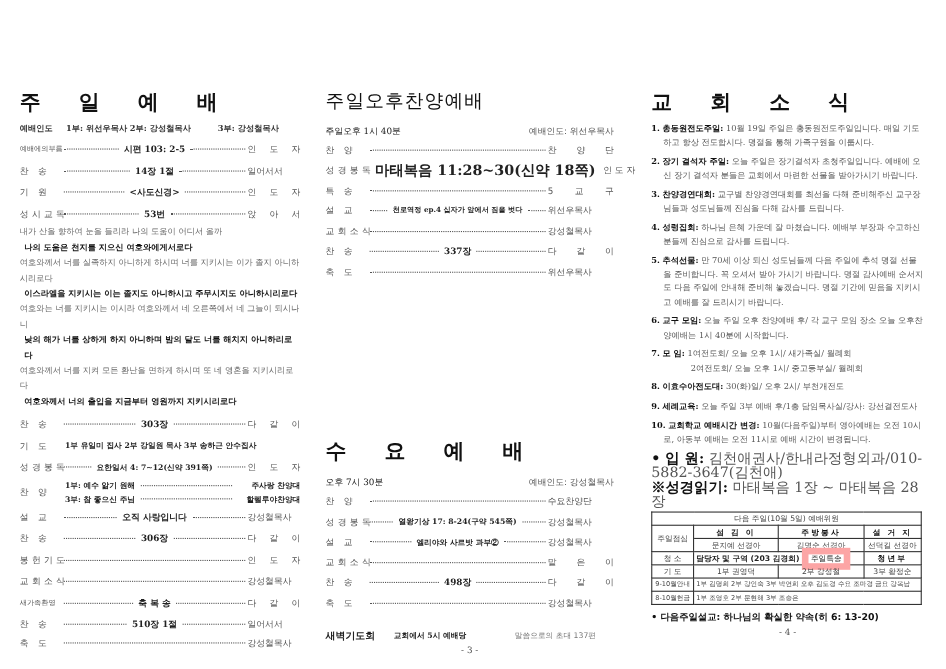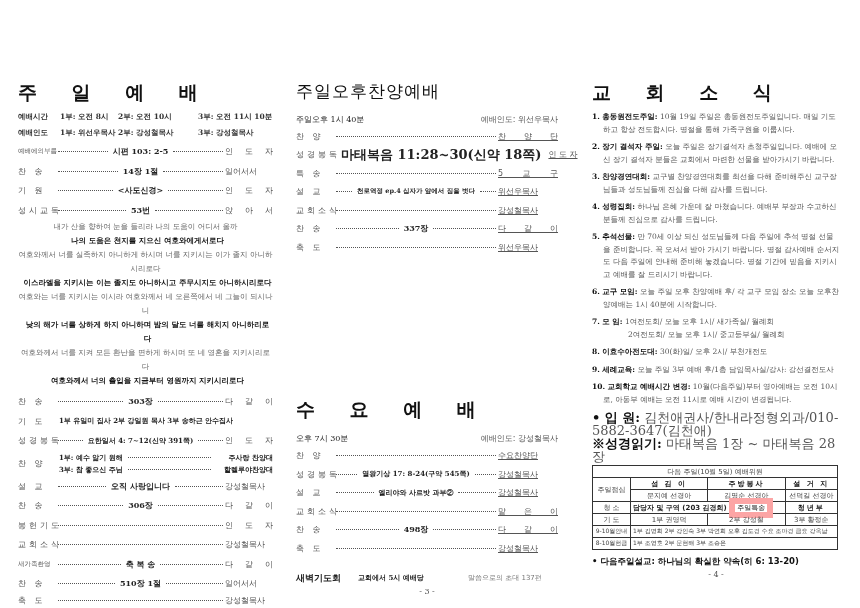--- a/index.html
+++ b/index.html
@@ -24,31 +24,31 @@
   .row .lab { width: 38px; color: #555; font-family: "DejaVu Sans", sans-serif; letter-spacing: 3px; font-size: 8px; }
   .row .lab.small { letter-spacing: 0; font-size: 6.5px; }
   .row .lead { flex: 1; border-bottom: 1px dotted #555; height: 1px; margin: 0 2px; }
   .row .mid { font-weight: bold; font-size: 8px; padding: 0 3px; color: #222; }
   .row .who { width: 48px; text-align: justify; text-align-last: justify; color: #555; font-family: "DejaVu Sans", sans-serif; font-size: 8px; }
   .row .who.bold { font-weight: bold; color:#222; font-family: "DejaVu Serif", serif; font-size: 7px; text-align-last: right; text-align: right; width: 60px;}
   .row.two { height: 26px; }
   .row .stack { flex: 1; display:flex; flex-direction:column; gap:2px; }
   .row .stack .line { display:flex; align-items:center; }
 
-  .psalm { font-family: "DejaVu Sans", sans-serif; font-size: 7.5px; color: #666; line-height: 14px; text-align: center; }
+  .psalm { font-family: "DejaVu Sans", sans-serif; font-size: 7.5px; color: #666; line-height: 14px; }
   .psalm.b { color: #111; font-weight: bold; padding-left: 4px; }
 
   .pg { text-align: center; font-size: 8px; color: #555; margin-top: 2px; }
 
   .p3head { display:flex; justify-content:space-between; font-size: 8px; margin-top:8px; height: 16px; align-items:center; }
   .p3head .l { font-weight: normal; }
   .p3head .r { color: #555; font-family: "DejaVu Sans", sans-serif; }
   #p3 .row { height: 18.5px; }
   #p3 .row .lab { width: 38px; }
-  #p3 .row .who { width: 60px; text-decoration: underline; }
+  #p3 .row .who { width: 60px; }
 
   .dawn { display:flex; font-size: 8px; margin-top: 14px; align-items:center; }
   .dawn .a { font-weight: bold; font-family: Liberation Mono, monospace; font-size: 9px; width: 62px; }
   .dawn .b { font-weight: bold; width: 90px; font-size: 7px;}
   .dawn .c { color: #777; font-family: "DejaVu Sans", sans-serif; font-size: 7px; margin-left: 20px; }
 
   .news { font-size: 7.5px; line-height: 12.5px; color: #555; margin-top: 5px; }
   .news .item { margin-bottom: 5px; padding-left: 11px; text-indent: -11px; }
   .news .item .k { font-weight: bold; color: #111; }
   .news .sub { padding-left: 36px; }
@@ -59,26 +59,20 @@
   table.duty td { border: 1px solid #333; text-align: center; height: 12px; padding: 0 2px; white-space: nowrap; }
   table.duty td.h { font-weight: bold; color:#111; letter-spacing: 2px; font-family: "DejaVu Serif", serif; }
   table.duty td.left { text-align: left; font-size: 6px; }
   .next { font-family: "DejaVu Sans", sans-serif; font-weight:bold; font-size: 8.5px; color:#111; margin-top: 6px; }
 </style>
 </head>
 <body>
 
 <div class="page" id="p2">
   <div class="title t-spaced">주 일 예 배</div>
-  <div class="meta">
-    <span class="lbl">예배시간</span>
-    <span class="c1">1부: 오전 8시</span>
-    <span class="c2">2부: 오전 10시</span>
-    <span>3부: 오전 11시 10분</span>
-  </div>
   <div class="meta" style="margin-bottom:4px">
     <span class="lbl">예배인도</span>
     <span class="c1">1부: 위선우목사</span>
     <span class="c2">2부: 강성철목사</span>
     <span>3부: 강성철목사</span>
   </div>
 
   <div>
     <div class="row">
         <span class="lab small">예배에의부름</span>

